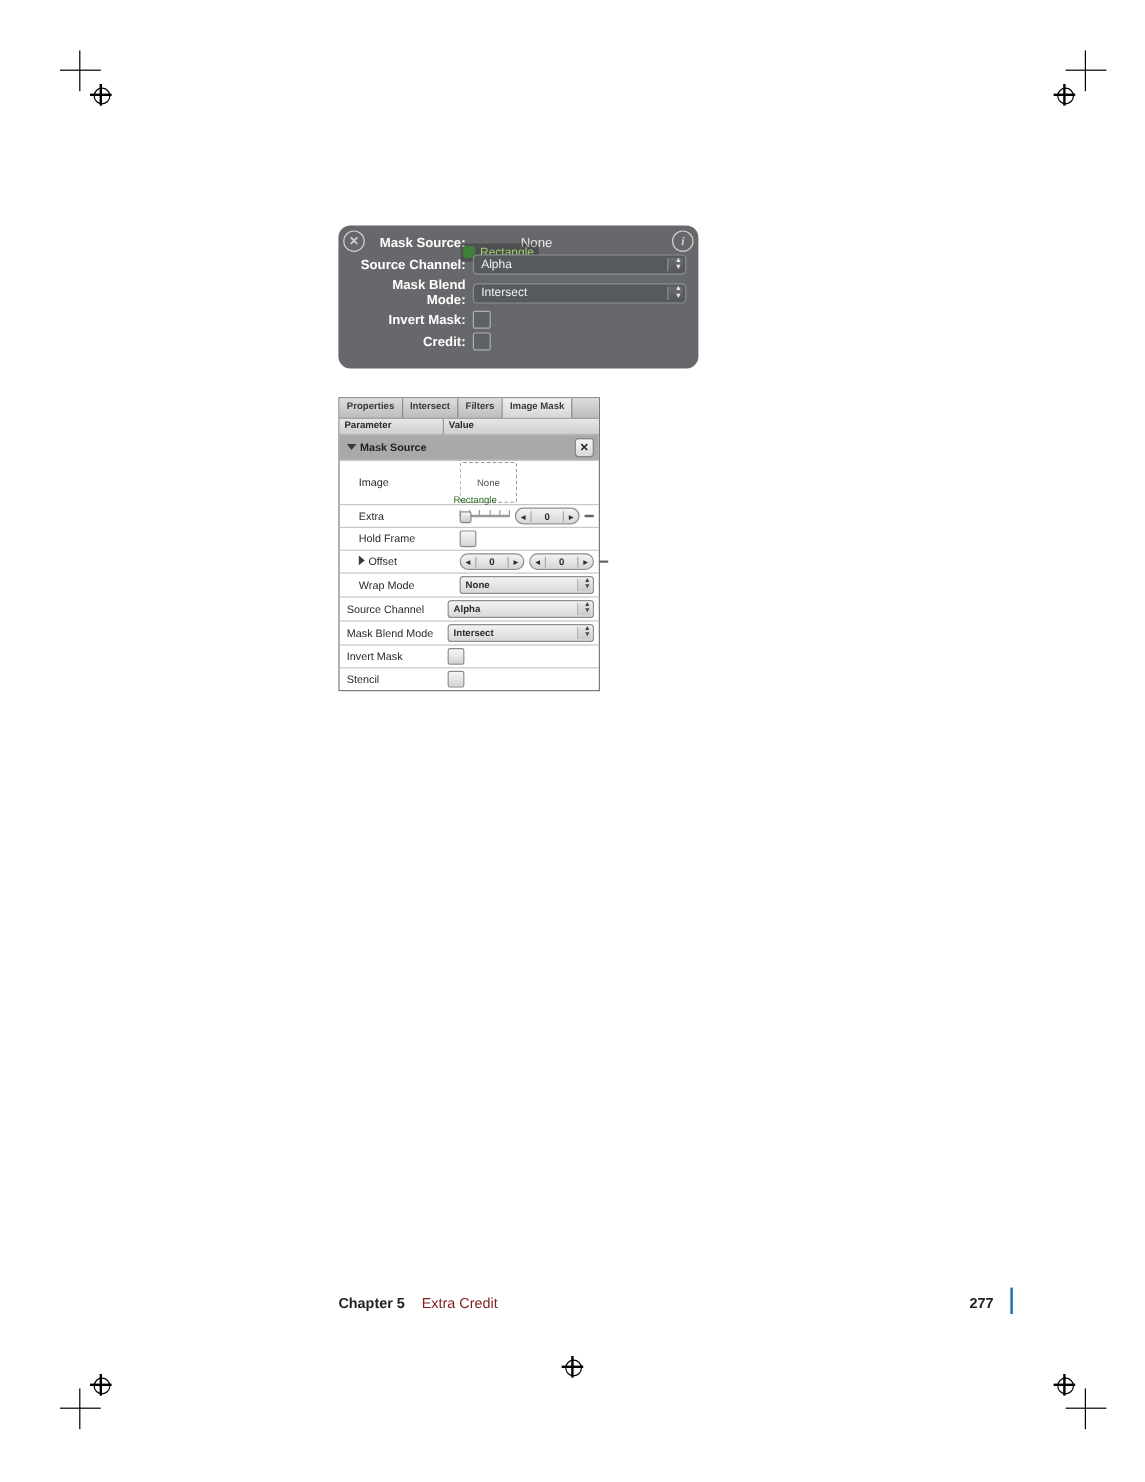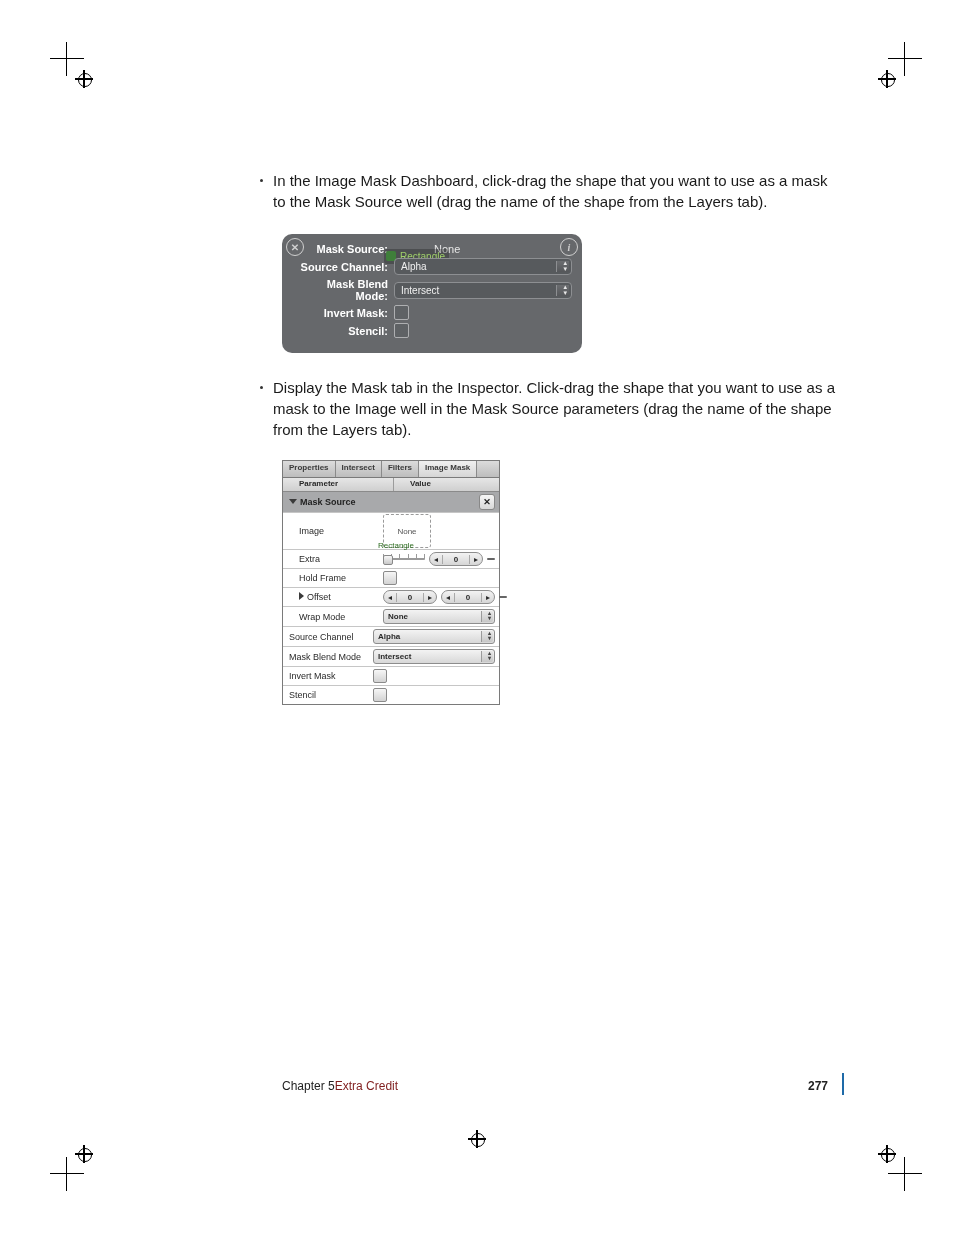--- a/index.html
+++ b/index.html
@@ -24,21 +24,21 @@
   .hud-select:after{content:"";position:absolute;right:2px;top:2px;bottom:2px;width:12px;border-left:1px solid #8d8f92;background:linear-gradient(#6b6d70,#55575a)}
   .hud-select .sel-arrows{position:absolute;right:4px;top:1px;font-size:7px;line-height:6px;color:#e8e8e8;z-index:1}
   .hud-check{width:13px;height:13px;border:1px solid #aeafb1;border-radius:2px;background:#5f6265}
 
   
   .insp{margin:20px 0 0 22px;width:216px;font-family:"Lucida Grande",Arial,sans-serif;font-size:9px;color:#2a2a2a;border:1px solid #7a7a7a}
   .tabbar{display:flex;height:16px;background:linear-gradient(#dcdcdc,#bdbdbd);border-bottom:1px solid #7a7a7a;font-size:8px;font-weight:700}
   .tabbar>div{padding:2px 6px 0;border-right:1px solid #8a8a8a;color:#3a3a3a}
   .tabbar>div.active{background:linear-gradient(#f0f0f0,#d6d6d6)}
   .colhdr{display:flex;height:13px;background:linear-gradient(#e6e6e6,#cfcfcf);border-bottom:1px solid #8a8a8a;font-size:8px;font-weight:700}
-  .colhdr>div{padding:1px 16px 0}
+  .colhdr>div{padding:1px 4px 0}
   .colhdr .c1{flex:0 0 78px;border-right:1px solid #9c9c9c}
   .prow{display:flex;align-items:center;min-height:17px;border-bottom:1px solid #c6c6c6}
   .prow .pname{flex:0 0 78px;padding:2px 2px 2px 6px}
   .prow .pname.indent{padding-left:16px}
   .prow .pval{flex:1;padding:2px 4px;display:flex;align-items:center;gap:4px}
   .prow.dark{background:#a8a9ab}
   .prow.dark .pname,.prow.dark .pval{color:#222}
   .tri-down{border-left:4px solid transparent;border-right:4px solid transparent;border-top:5px solid #3a3a3a;display:inline-block;vertical-align:1px;margin-right:3px}
   .tri-right{border-top:4px solid transparent;border-bottom:4px solid transparent;border-left:5px solid #3a3a3a;display:inline-block;vertical-align:0;margin-right:3px}
   .pill{display:flex;align-items:center;border:1px solid #8d8d8d;border-radius:8px;height:12px;background:linear-gradient(#f3f3f3,#d6d6d6);font-size:8px}
@@ -54,21 +54,21 @@
   .img-well .chip{position:absolute;left:-6px;bottom:-3px;font-size:8px;color:#2c6b1f}
   .slider{flex:1;height:10px;position:relative}
   .slider:before{content:"";position:absolute;left:0;right:0;top:4px;height:2px;background:#9a9a9a;border-radius:1px}
   .slider .ticks{position:absolute;left:0;right:0;top:0;display:flex;justify-content:space-between}
   .slider .ticks span{width:1px;height:5px;background:#9a9a9a}
   .slider .thumb{position:absolute;left:0;top:1px;width:8px;height:8px;background:linear-gradient(#f8f8f8,#c8c8c8);border:1px solid #888;border-radius:2px}
   .dash{width:8px;height:2px;background:#666;border-radius:1px}
 
   
   .footer{position:absolute;left:282px;bottom:140px;width:562px;display:flex;align-items:center;font-size:12px}
-  .footer .chap{font-weight:400;}
+  .footer .chap{font-weight:700;margin-right:14px}
   .footer .title{color:#7f1d1d}
   .footer .pno{margin-left:auto;font-weight:600}
   .footer .bar{width:2px;background:#1e6aa8;align-self:stretch;height:22px;margin-left:14px;margin-top:-4px}
 
   .reg{position:absolute;width:18px;height:18px}
   .reg:before,.reg:after{content:"";position:absolute;background:#000}
   .reg:before{left:8px;top:0;width:2px;height:18px}
   .reg:after{top:8px;left:0;height:2px;width:18px}
   .reg span{position:absolute;left:3px;top:3px;width:12px;height:12px;border:1.5px solid #000;border-radius:50%}
   .corner{position:absolute;width:34px;height:34px}
@@ -105,24 +105,20 @@
 <div class="corner" style="right:32px;bottom:44px">
     <div class="h"></div>
     <div class="v"></div>
   </div>
 <div class="reg" style="right:58px;bottom:72px">
     <span></span>
   </div>
 
 <div class="content">
 
-  <div class="bullet body-text">
-    <span class="dot"></span>
-    <span>In the Image Mask Dashboard, click-drag the shape that you want to use as a mask to the Mask Source well (drag the name of the shape from the Layers tab).</span>
-  </div>
 
   <div class="hud">
     <div class="hud-close">✕</div>
     <div class="hud-info">i</div>
 
     <div class="hud-row">
       <div class="hud-label">Mask Source:</div>
       <div class="hud-well hud-well-inline">
         <span style="margin-left:40px">None</span>
         <span class="drag-chip">Rectangle</span>
@@ -143,29 +139,25 @@
         <span>Intersect</span>
         <span class="sel-arrows"><span>▴</span><br><span>▾</span></span>
       </div>
     </div>
 
     <div class="hud-row">
       <div class="hud-label">Invert Mask:</div>
       <div class="hud-check"></div>
     </div>
     <div class="hud-row">
-      <div class="hud-label">Stencil:</div>
+      <div class="hud-label">Credit:</div>
       <div class="hud-check"></div>
     </div>
   </div>
 
-  <div class="bullet body-text">
-    <span class="dot"></span>
-    <span>Display the Mask tab in the Inspector. Click-drag the shape that you want to use as a mask to the Image well in the Mask Source parameters (drag the name of the shape from the Layers tab).</span>
-  </div>
 
   <div class="insp">
     <div class="tabbar">
       <div>Properties</div>
       <div>Intersect</div>
       <div>Filters</div>
       <div class="active">Image Mask</div>
     </div>
     <div class="colhdr">
       <div class="c1">Parameter</div>

